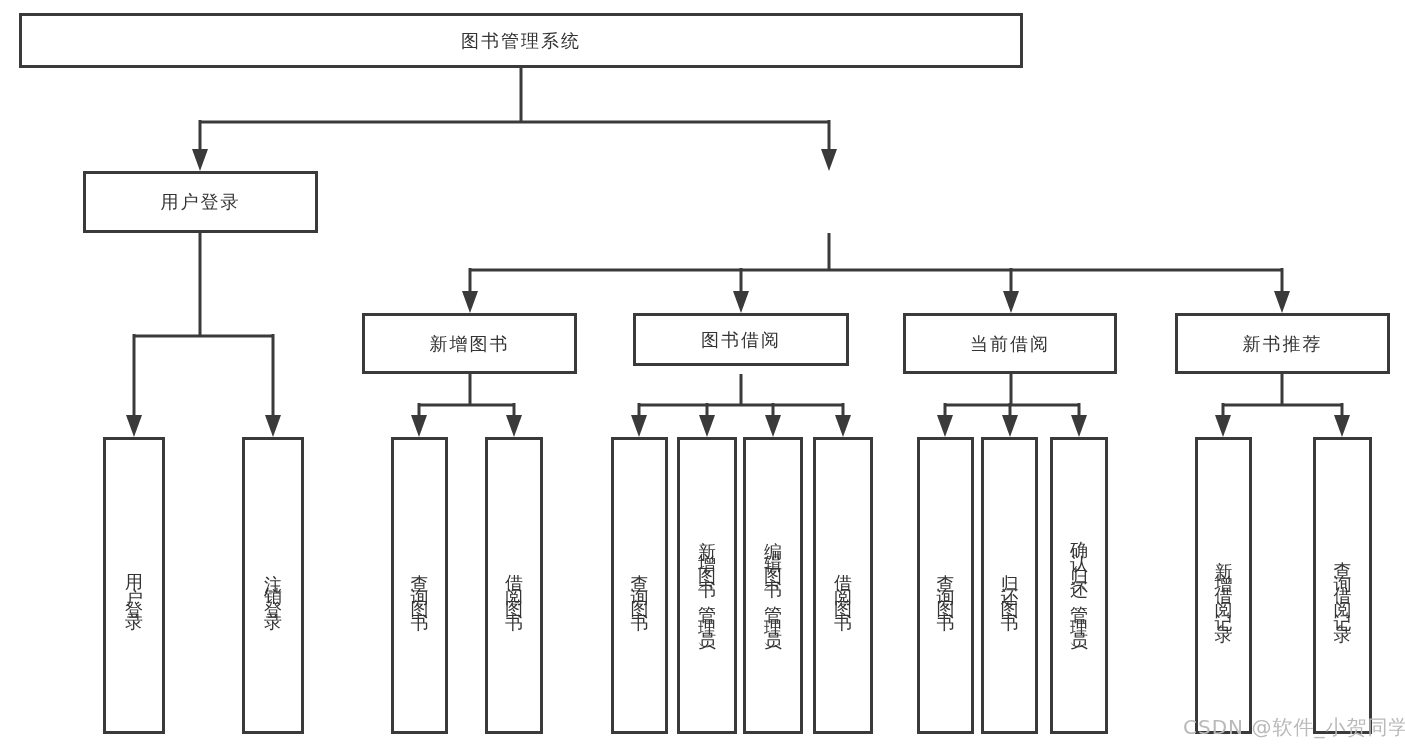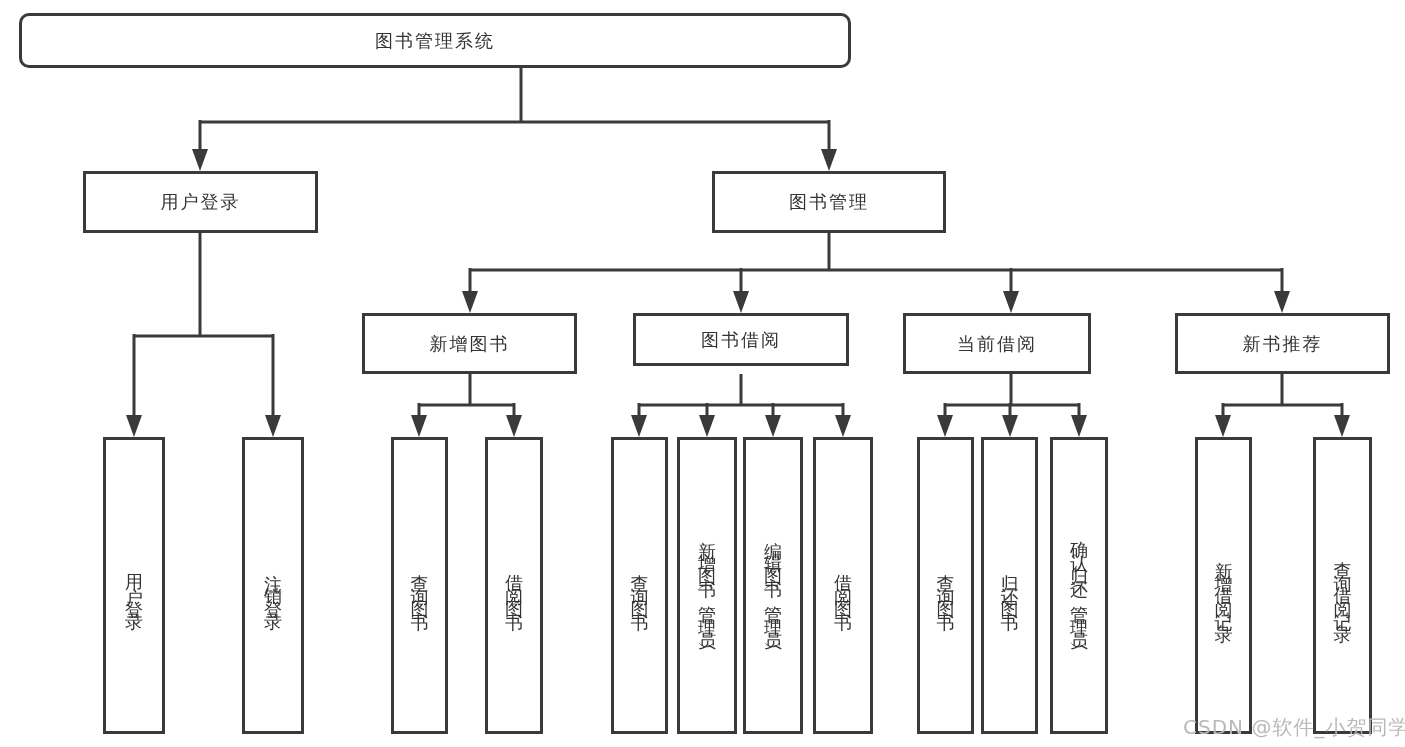--- a/index.html
+++ b/index.html
@@ -127,38 +127,35 @@
     <g>
       <line x1="1282" y1="374" x2="1282" y2="405"></line>
       <line x1="1223" y1="405" x2="1342" y2="405"></line>
       <line x1="1223" y1="403" x2="1223" y2="417"></line>
       <polygon points="1215,415 1231,415 1223,437"></polygon>
       <line x1="1342" y1="403" x2="1342" y2="417"></line>
       <polygon points="1334,415 1350,415 1342,437"></polygon>
     </g>
   </svg>
 
-  <div class="box" style="left:19px; top:13px; width:832px; height:55px;border-radius:10px;">
+  <div class="box" style="left:19px; top:13px; width:1004px; height:55px;">
     <span class="hlabel">图书管理系统</span>
   </div>
 
   <div class="box" style="left:83px; top:171px; width:235px; height:62px;">
     <span class="hlabel">用户登录</span>
   </div>
-  <div class="box" style="left:712px; top:171px; width:234px; height:62px;">
-    <span class="hlabel">图书管理</span>
-  </div>
 
   <div class="box" style="left:362px; top:313px; width:215px; height:61px;">
     <span class="hlabel">新增图书</span>
   </div>
   <div class="box" style="left:633px; top:313px; width:216px; height:53px;">
     <span class="hlabel">图书借阅</span>
   </div>
-  <div class="box" style="left:903px; top:313px; width:188px; height:61px;">
+  <div class="box" style="left:903px; top:313px; width:214px; height:61px;">
     <span class="hlabel">当前借阅</span>
   </div>
   <div class="box" style="left:1175px; top:313px; width:215px; height:61px;">
     <span class="hlabel">新书推荐</span>
   </div>
 
   <div class="box leaf" style="left:103px; width:62px;">
     <span class="vtext">用户登录</span>
   </div>
   <div class="box leaf" style="left:242px; width:62px;">

